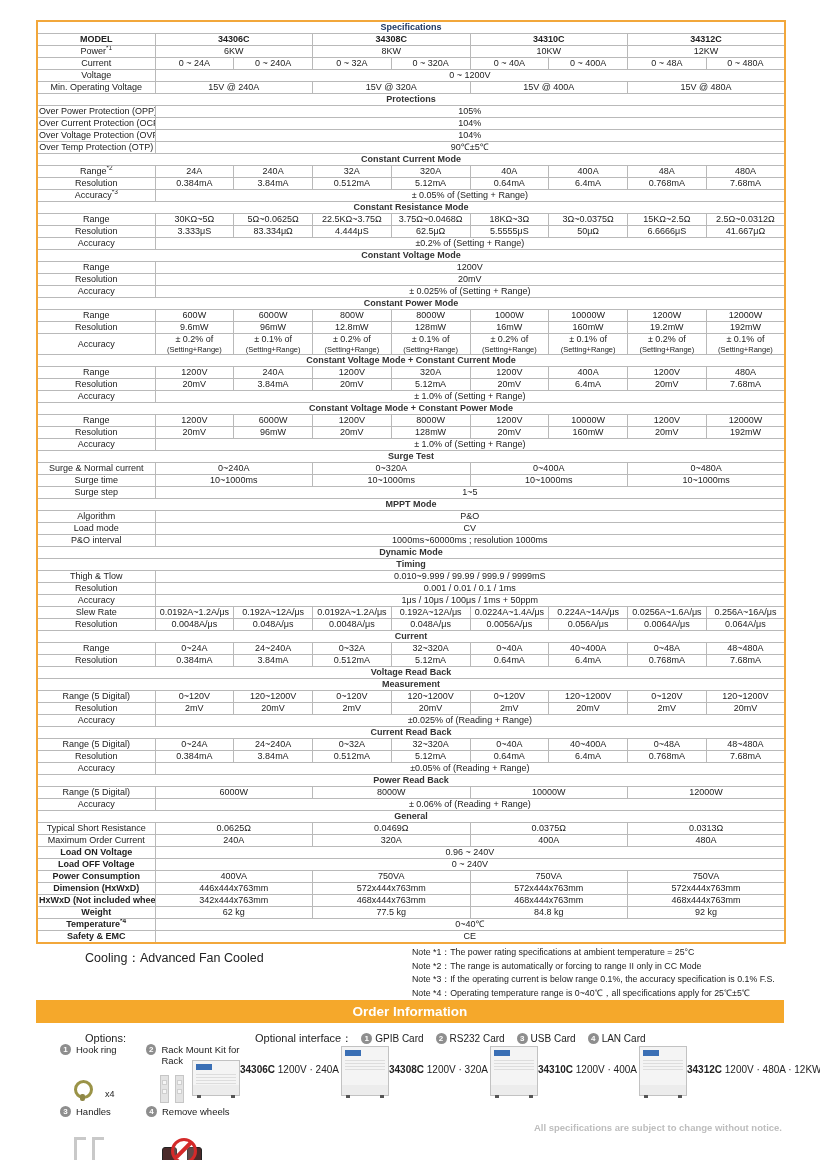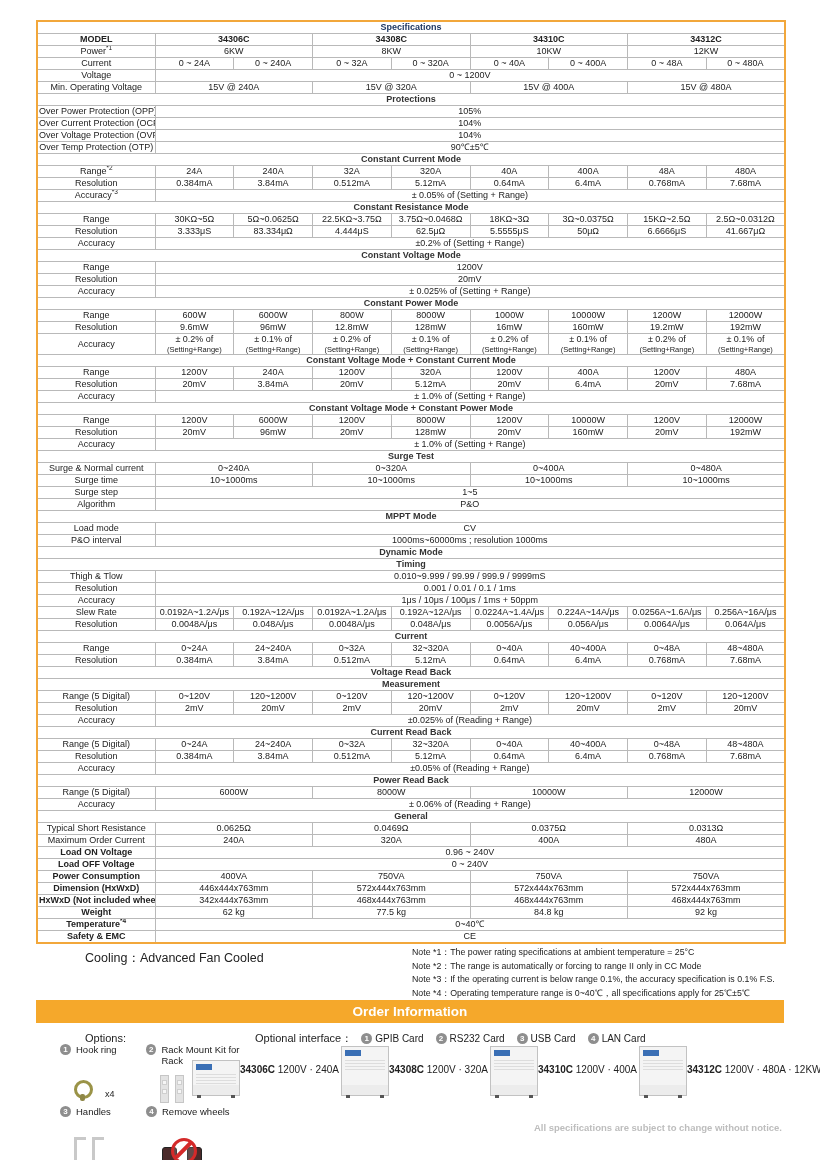--- a/index.html
+++ b/index.html
@@ -327,25 +327,25 @@
           <td colspan="2">10~1000ms</td>
           <td colspan="2">10~1000ms</td>
           <td colspan="2">10~1000ms</td>
           <td colspan="2">10~1000ms</td>
         </tr>
         <tr>
           <td class="lbl">Surge step</td>
           <td colspan="8">1~5</td>
         </tr>
         <tr>
+          <td class="sec" colspan="9">MPPT Mode</td>
+        </tr>
+        <tr>
           <td class="lbl">Algorithm</td>
           <td colspan="8">P&amp;O</td>
-        </tr>
-        <tr>
-          <td class="sec" colspan="9">MPPT Mode</td>
         </tr>
         <tr>
           <td class="lbl">Load mode</td>
           <td colspan="8">CV</td>
         </tr>
         <tr>
           <td class="lbl">P&amp;O interval</td>
           <td colspan="8">1000ms~60000ms ; resolution 1000ms</td>
         </tr>
         <tr>

